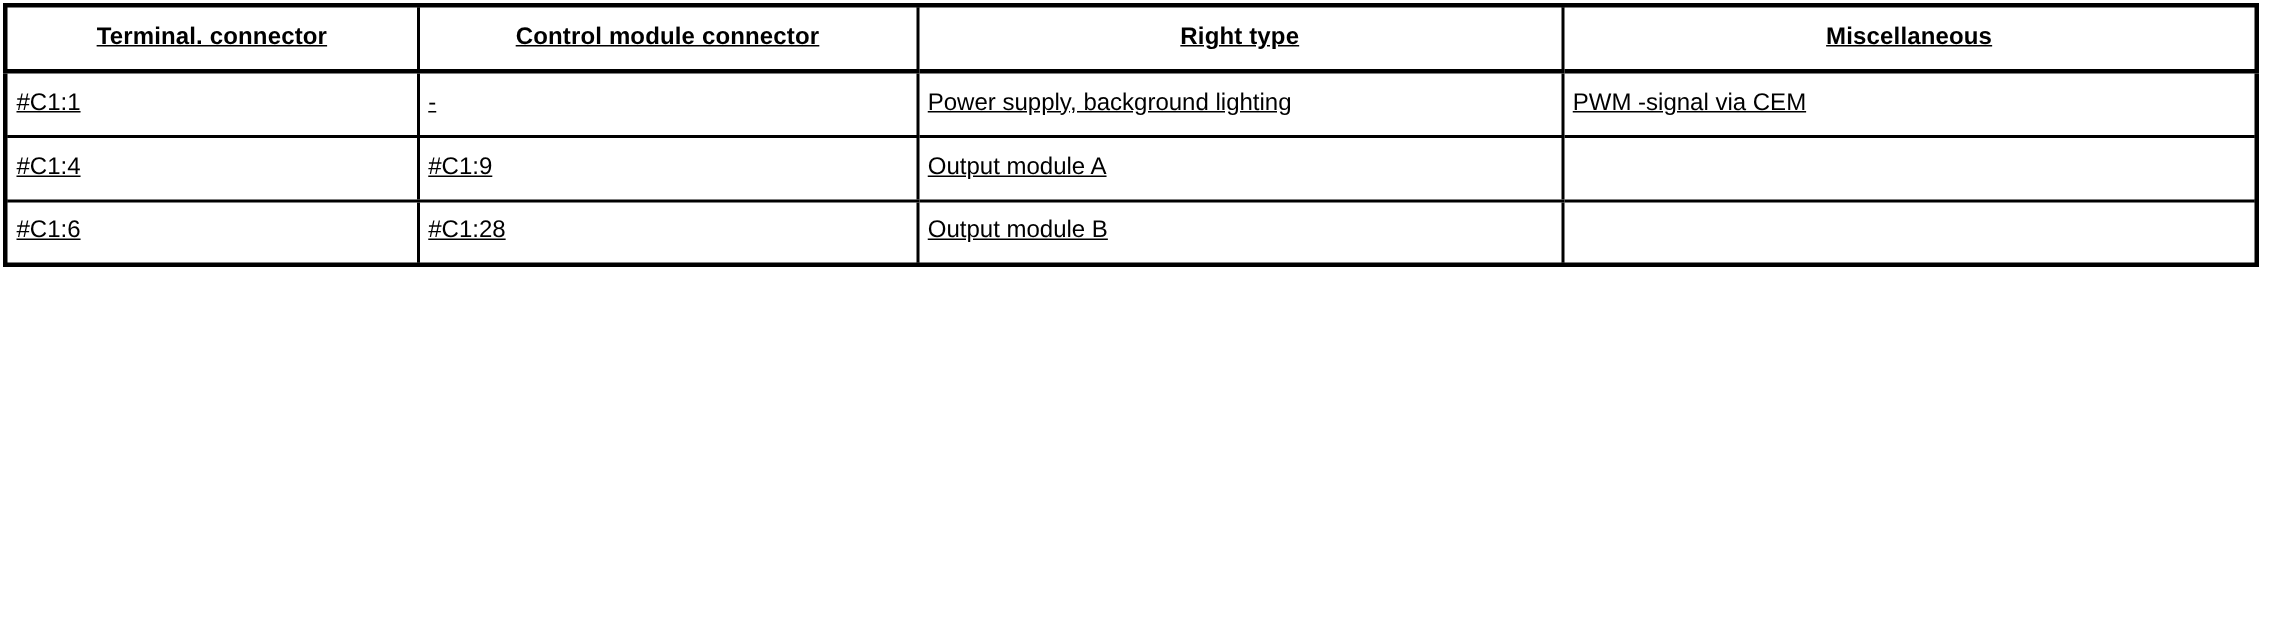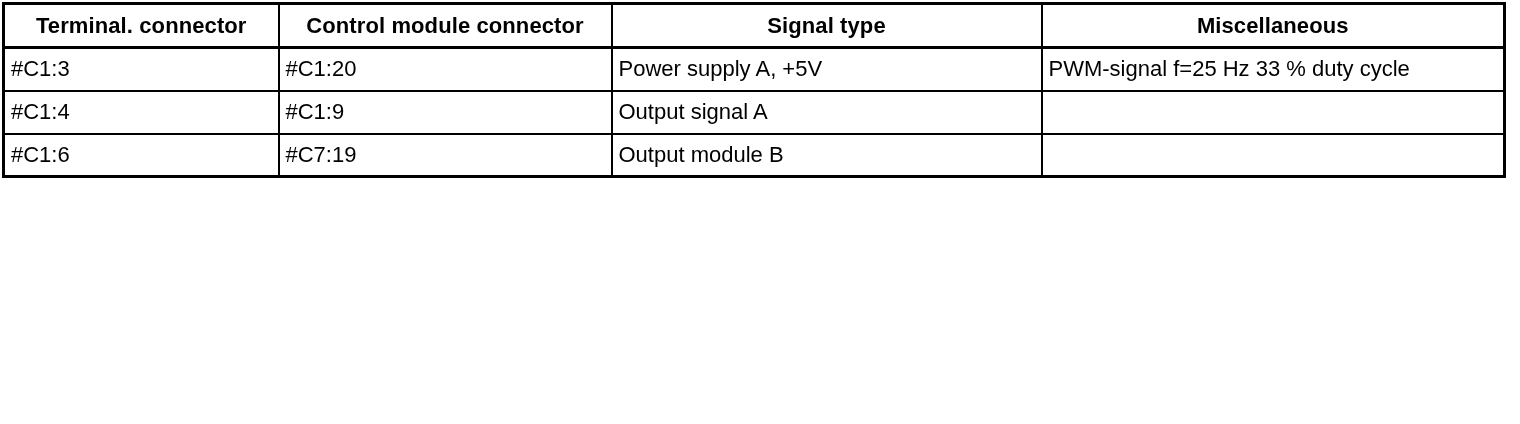--- a/index.html
+++ b/index.html
@@ -49,26 +49,27 @@
   col.c3 { width: 430px; }
   col.c4 { width: 463px; }
 
   th, td {
     box-sizing: border-box;
     border-left: 2px solid #000000;
     border-right: 0;
     border-top: 0;
     border-bottom: 2px solid #000000;
     padding: 0 6px;
-    font-size: 22px;
+    font-size: 16px;
     line-height: 1.18;
     vertical-align: middle;
     text-align: left;
     background: #ffffff;
     white-space: pre-line;
+    text-decoration: underline;
   }
 
   th:first-child, td:first-child {
     border-left: 0;
   }
 
   thead th {
     font-weight: bold;
     text-align: center;
     height: 44px;
@@ -100,46 +101,46 @@
     <colgroup>
       <col class="c1">
       <col class="c2">
       <col class="c3">
       <col class="c4">
     </colgroup>
     <thead>
       <tr>
         <th>Terminal. connector</th>
         <th>Control module connector</th>
-        <th>Signal type</th>
+        <th>Right type</th>
         <th>Miscellaneous</th>
       </tr>
     </thead>
     <tbody>
 
+      <tr class="row-short">
+        <td class="cell-terminal">#C1:1</td>
+        <td class="cell-dash">-</td>
+        <td class="cell-signal">Power supply, background lighting</td>
+        <td class="cell-misc">PWM -signal via CEM</td>
+      </tr>
 
 
-      <tr class="row-short">
-        <td class="cell-terminal">#C1:3</td>
-        <td class="cell-module">#C1:20</td>
-        <td class="cell-signal">Power supply A, +5V</td>
-        <td class="cell-misc">PWM-signal f=25 Hz 33 % duty cycle</td>
-      </tr>
 
       <tr class="row-short">
         <td class="cell-terminal">#C1:4</td>
         <td class="cell-module">#C1:9</td>
-        <td class="cell-signal">Output signal A</td>
+        <td class="cell-signal">Output module A</td>
         <td class="cell-misc"></td>
       </tr>
 
 
       <tr class="row-short">
         <td class="cell-terminal">#C1:6</td>
-        <td class="cell-module">#C7:19</td>
+        <td class="cell-module">#C1:28</td>
         <td class="cell-signal">Output module B</td>
         <td class="cell-misc"></td>
       </tr>
 
 
 
     </tbody>
   </table>
 
 </div>

